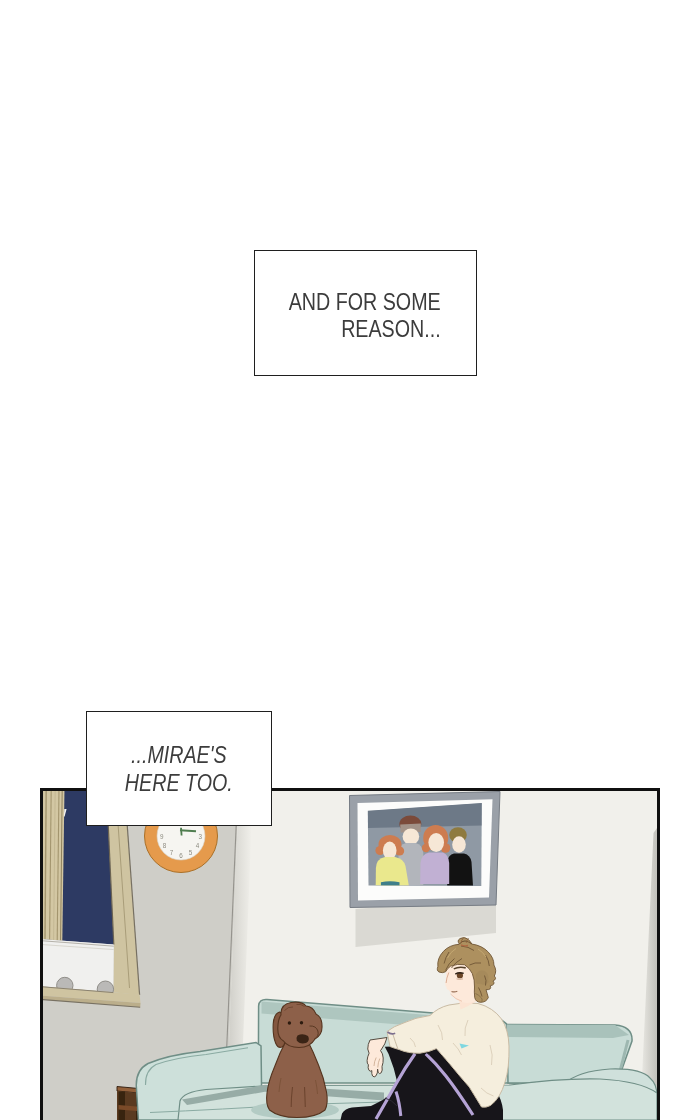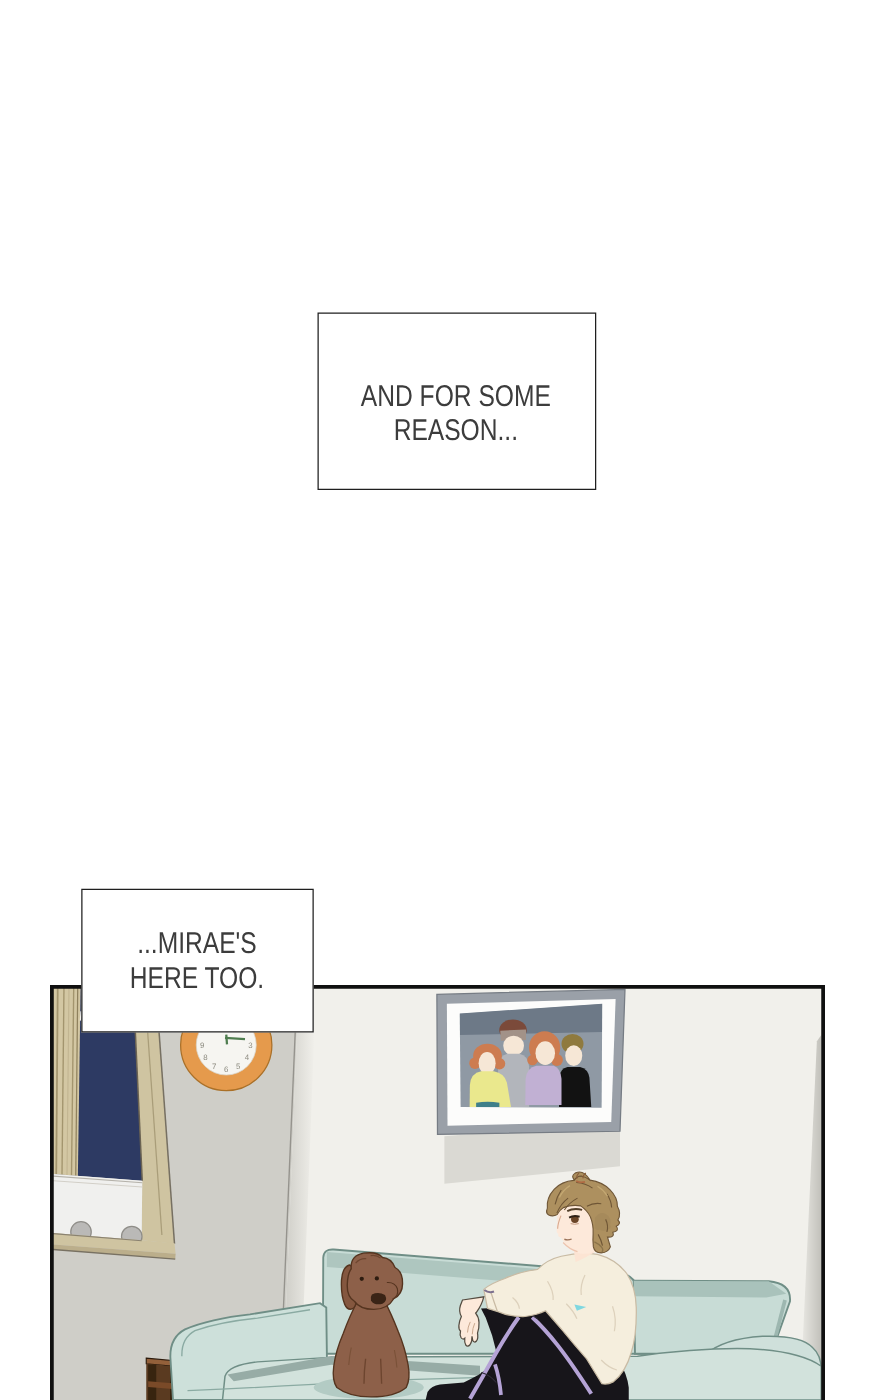--- a/index.html
+++ b/index.html
@@ -7,21 +7,21 @@
        font-family:"Liberation Sans",sans-serif;}
   .sbox{position:absolute;background:#ffffff;border:1.4px solid #1f1f1f;
         display:flex;align-items:center;justify-content:center;text-align:center;
         color:#3c3c3c;font-size:24px;line-height:27.5px;z-index:5;}
   .sbox .t{display:inline-block;transform:scaleX(0.82);}
   #panel{position:absolute;left:40px;top:788px;width:620px;height:332px;z-index:1;}
 </style>
 </head>
 <body>
 
-<div class="sbox" style="left:253.5px;top:250px;width:221px;height:120px;padding-top:20px;">
+<div class="sbox" style="left:253.5px;top:250px;width:221px;height:120px;padding-top:4px;text-align:right;">
   <div class="t">AND FOR SOME<br>REASON...</div>
 </div>
 
 <div id="panel">
 <svg width="620" height="332" viewBox="0 0 620 332" xmlns="http://www.w3.org/2000/svg">
 <defs>
   <linearGradient id="cornerfade" gradientUnits="userSpaceOnUse" x1="188" y1="0" x2="212" y2="0">
     <stop offset="0" stop-color="#cfcec8"></stop>
           <stop offset="1" stop-color="#f1f0eb"></stop>
   </linearGradient>
@@ -245,15 +245,15 @@
   <path d="M418,153.6 Q415,150.2 418.6,148 Q422.8,146 426,148.4 Q429,150.6 430.2,153.4 Q426.8,151 423.5,150.3 Q419.8,150.5 418,153.6 Z" fill="#ad905f" stroke="#6f5636" stroke-width="0.9"></path>
   <path d="M420,152.6 Q419.4,149.9 421.7,147.8 M424.8,152.2 Q425,149 427.2,148" stroke="#8a5f3a" stroke-width="0.9" fill="none"></path>
   <path d="M419.5,154.3 Q422.5,156 426.5,155" stroke="#b06a43" stroke-width="1.4" fill="none"></path>
   </g>
 </g>
 
 <path d="M1.5,332 L1.5,1.5 L618.5,1.5 L618.5,332" fill="none" stroke="#101010" stroke-width="3"></path>
 </svg>
 </div>
 
-<div class="sbox" style="left:65px;top:711px;width:184px;height:113px;">
+<div class="sbox" style="left:86px;top:711px;width:184px;height:113px;font-style:italic;">
   <div class="t">...MIRAE'S<br>HERE TOO.</div>
 </div>
 
 </body></html>

